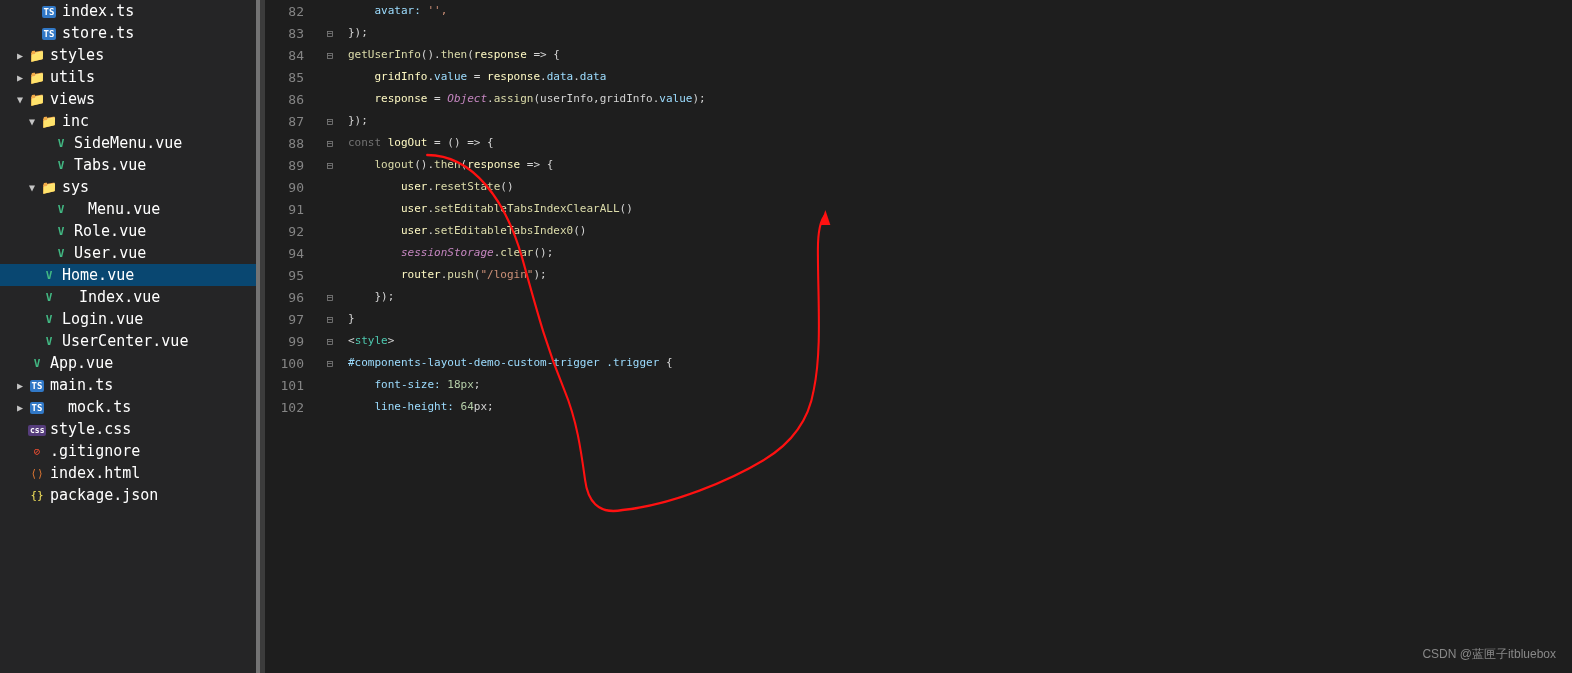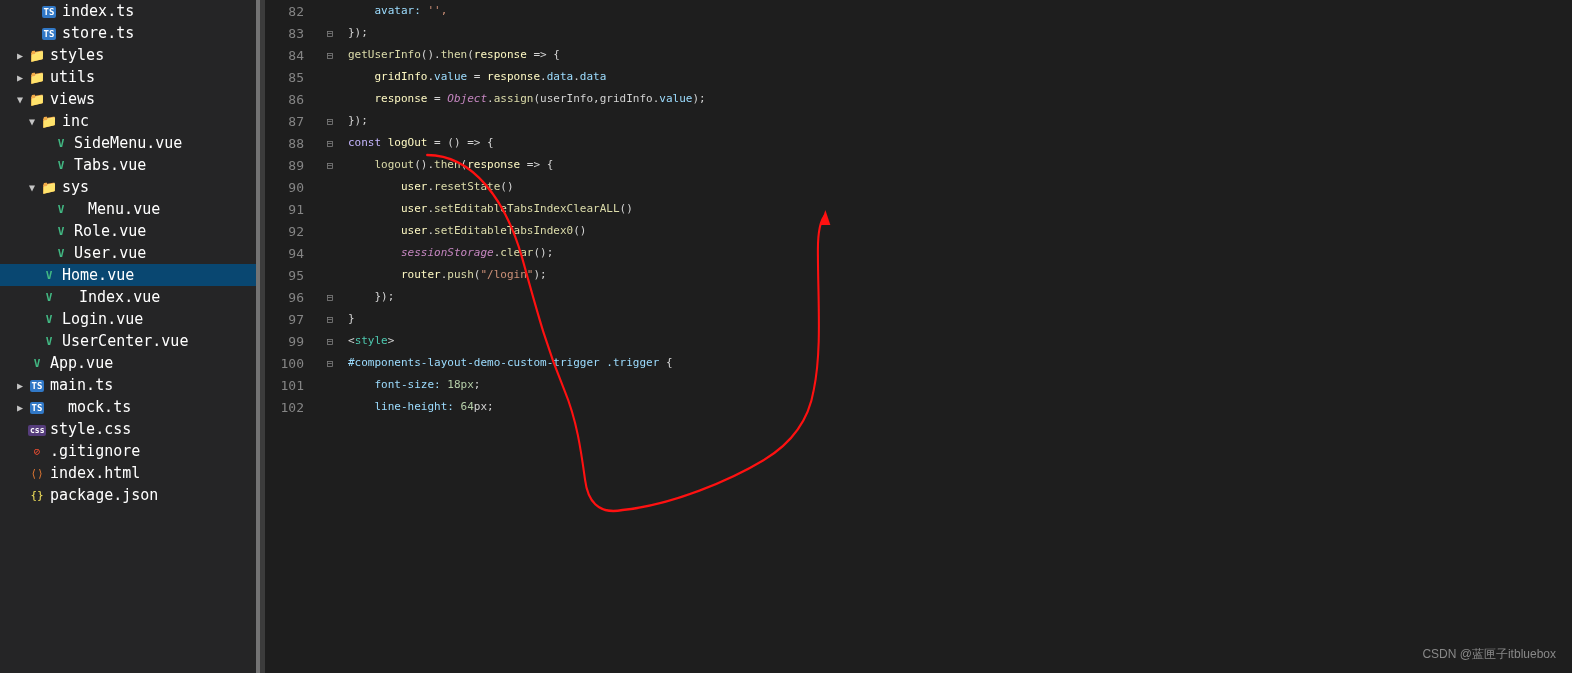--- a/index.html
+++ b/index.html
@@ -126,21 +126,21 @@
     .line-content {
       display: table-cell;
       padding-left: 8px;
       vertical-align: middle;
       white-space: pre;
       font-size: 11px;
       line-height: 22px;
     }
 
     
-    .kw { color: #c4b5fd; }        
+    .kw { color: #737373; }        
     .fn { color: #dcdcaa; }        
     .str { color: #ce9178; }       
     .num { color: #b5cea8; }   
     .prop { color: #9cdcfe; }      
     .op { color: #d4d4d4; }        
     .italic-kw { color: #c586c0; font-style: italic; } 
     .tag { color: #4ec9b0; }       
     .attr { color: #9cdcfe; }      
     .punct { color: #d4d4d4; }    
     .var { color: #fef9c3; }  

